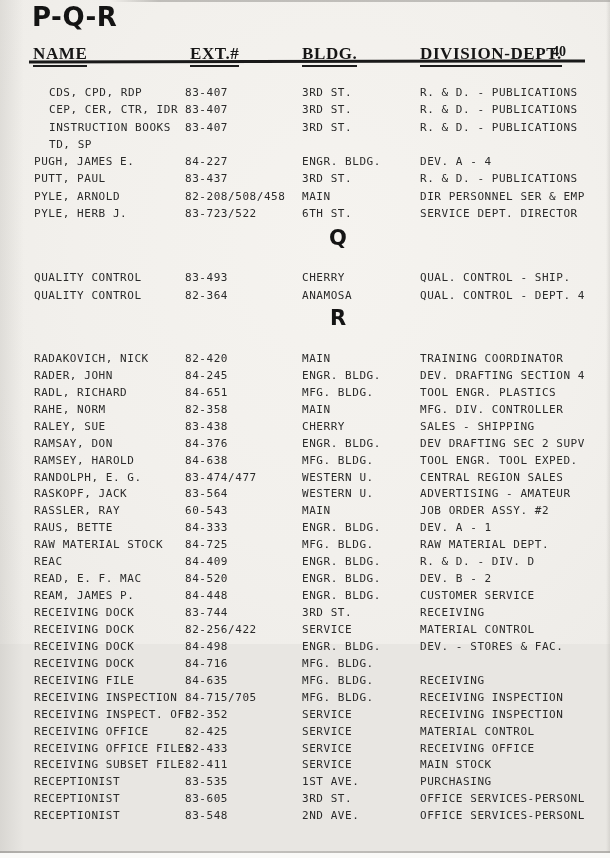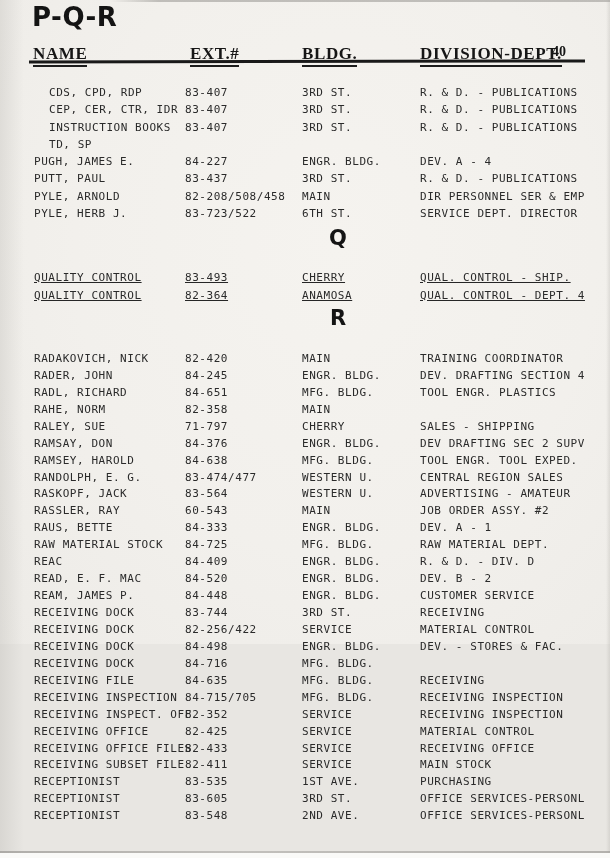--- a/index.html
+++ b/index.html
@@ -148,21 +148,21 @@
           <span class="c-div">DIR PERSONNEL SER &amp; EMP</span>
         </div>
         <div class="row">
           <span class="c-name">PYLE, HERB J.</span>
           <span class="c-ext">83-723/522</span>
           <span class="c-bldg">6TH ST.</span>
           <span class="c-div">SERVICE DEPT. DIRECTOR</span>
         </div>
       </div>
       <div class="section-letter" style="top: 228px;">Q</div>
-      <div class="rows rows-q" style="top: 268px; text-decoration: underline;">
+      <div class="rows rows-q" style="top: 268px;">
         <div class="row">
           <span class="c-name">QUALITY CONTROL</span>
           <span class="c-ext">83-493</span>
           <span class="c-bldg">CHERRY</span>
           <span class="c-div">QUAL. CONTROL - SHIP.</span>
         </div>
         <div class="row">
           <span class="c-name">QUALITY CONTROL</span>
           <span class="c-ext">82-364</span>
           <span class="c-bldg">ANAMOSA</span>
@@ -186,24 +186,25 @@
         <div class="row">
           <span class="c-name">RADL, RICHARD</span>
           <span class="c-ext">84-651</span>
           <span class="c-bldg">MFG. BLDG.</span>
           <span class="c-div">TOOL ENGR. PLASTICS</span>
         </div>
         <div class="row">
           <span class="c-name">RAHE, NORM</span>
           <span class="c-ext">82-358</span>
           <span class="c-bldg">MAIN</span>
+          <span class="c-div">MFG. DIV. CONTROLLER</span>
         </div>
         <div class="row">
           <span class="c-name">RALEY, SUE</span>
-          <span class="c-ext">71-797</span>
+          <span class="c-ext">83-438</span>
           <span class="c-bldg">CHERRY</span>
           <span class="c-div">SALES - SHIPPING</span>
         </div>
         <div class="row">
           <span class="c-name">RAMSAY, DON</span>
           <span class="c-ext">84-376</span>
           <span class="c-bldg">ENGR. BLDG.</span>
           <span class="c-div">DEV DRAFTING SEC 2 SUPV</span>
         </div>
         <div class="row">

